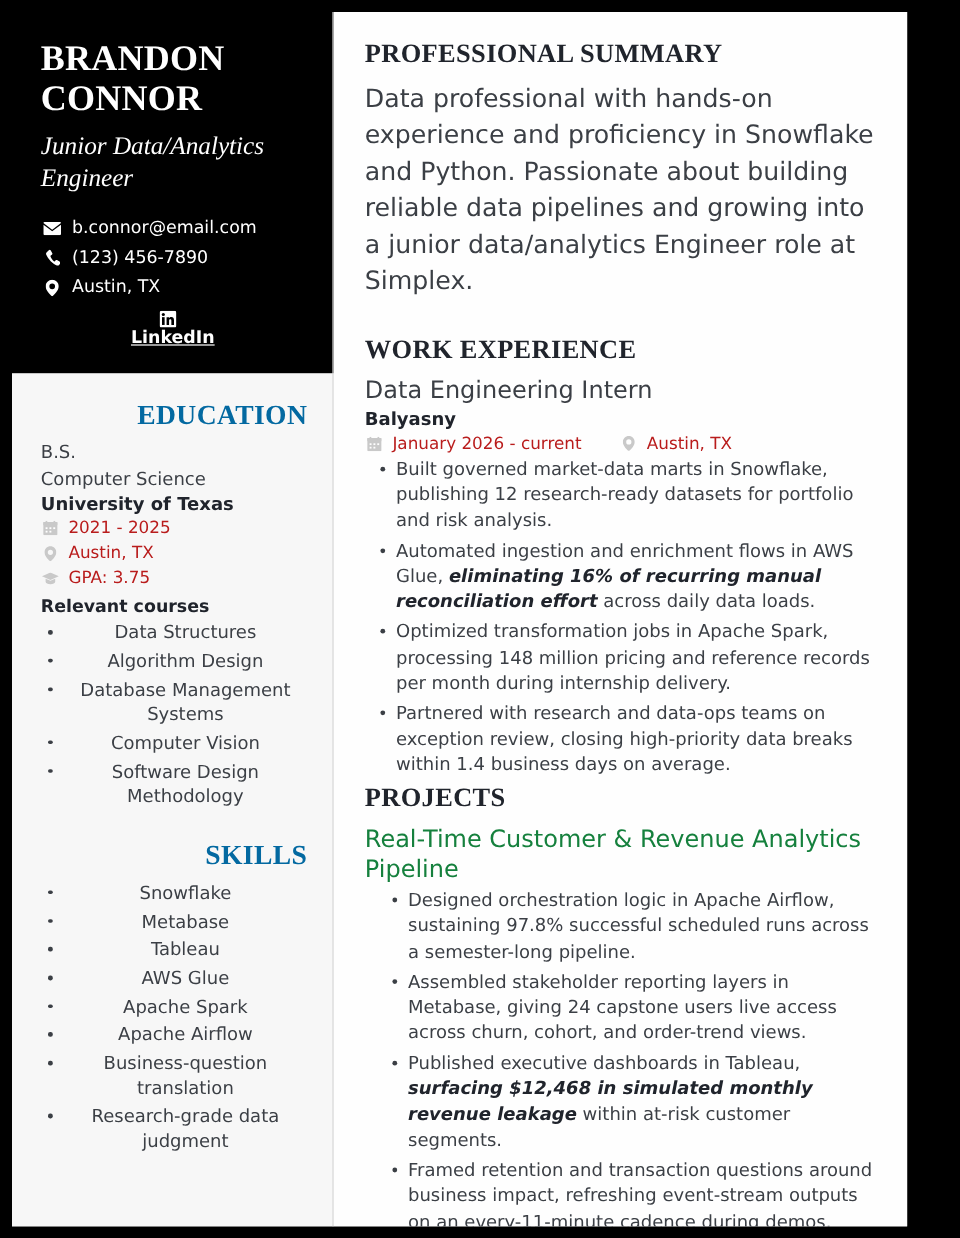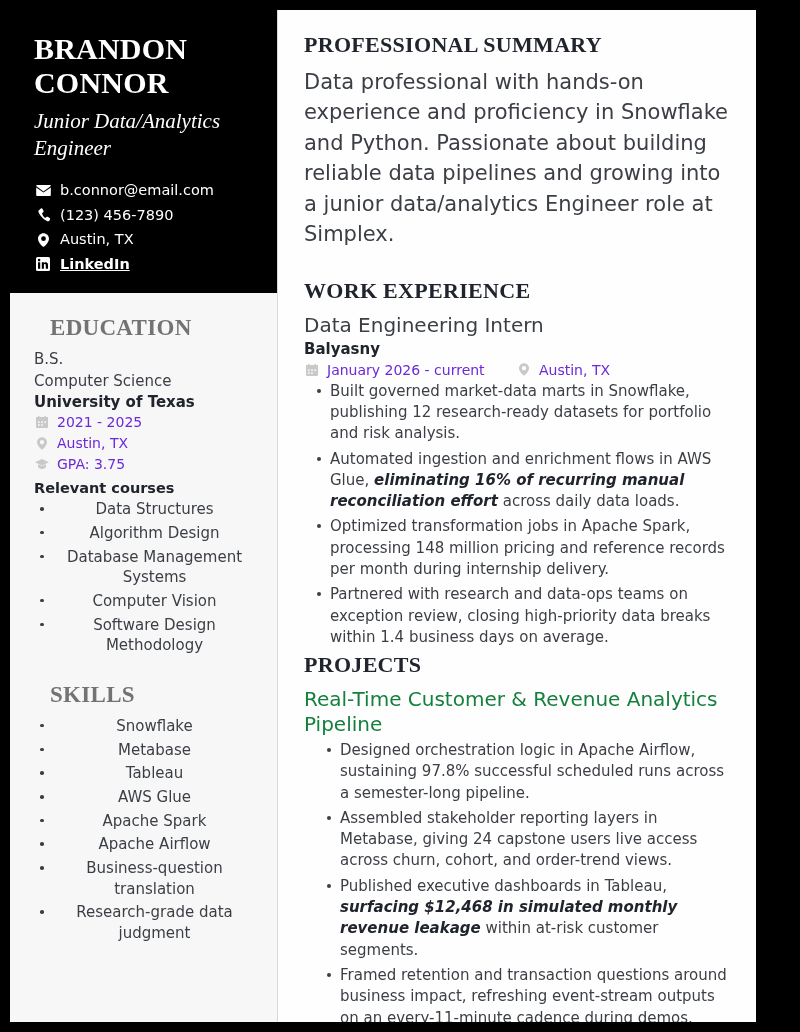--- a/index.html
+++ b/index.html
@@ -79,21 +79,21 @@
     list-style: none;
   }
   .contact-item {
     display: flex;
     align-items: center;
     font-size: 14.5px;
     line-height: 1.0;
     margin-bottom: 10px;
     color: #ffffff;
   }
-  .contact-item:last-child { margin-bottom: 0; }
+  .contact-item:last-child { margin-bottom: 0; flex-direction: column; }
   .contact-ico {
     width: 18px;
     flex: 0 0 18px;
     margin-right: 8px;
     display: flex;
     align-items: center;
     justify-content: center;
   }
   .contact-ico svg { display: block; }
   .contact-link {
@@ -106,41 +106,42 @@
   
   .sidebar-body {
     box-sizing: border-box;
     padding: 22px 22px 10px 24px;
   }
   .side-heading {
     font-family: "Liberation Serif", serif;
     font-weight: bold;
     font-size: 23px;
     letter-spacing: 0.3px;
-    color: #737373;
-    margin: 0 0 8px 16px;
+    color: #0369a1;
+    margin: 0 0 8px 4px;
+    text-align: right;
   }
   .edu-line {
     font-size: 15px;
     line-height: 1.42;
     color: #3b3f45;
   }
   .edu-school {
     font-size: 15px;
     line-height: 1.42;
     font-weight: bold;
     color: #20242c;
     margin-bottom: 2px;
   }
   .meta-row {
     display: flex;
     align-items: center;
     font-size: 14px;
     line-height: 1.0;
-    color: #6d28d9;
+    color: #b91c1c;
     margin-bottom: 7px;
   }
   .meta-ico {
     width: 16px;
     flex: 0 0 16px;
     margin-right: 7px;
     display: flex;
     align-items: center;
     justify-content: center;
   }

